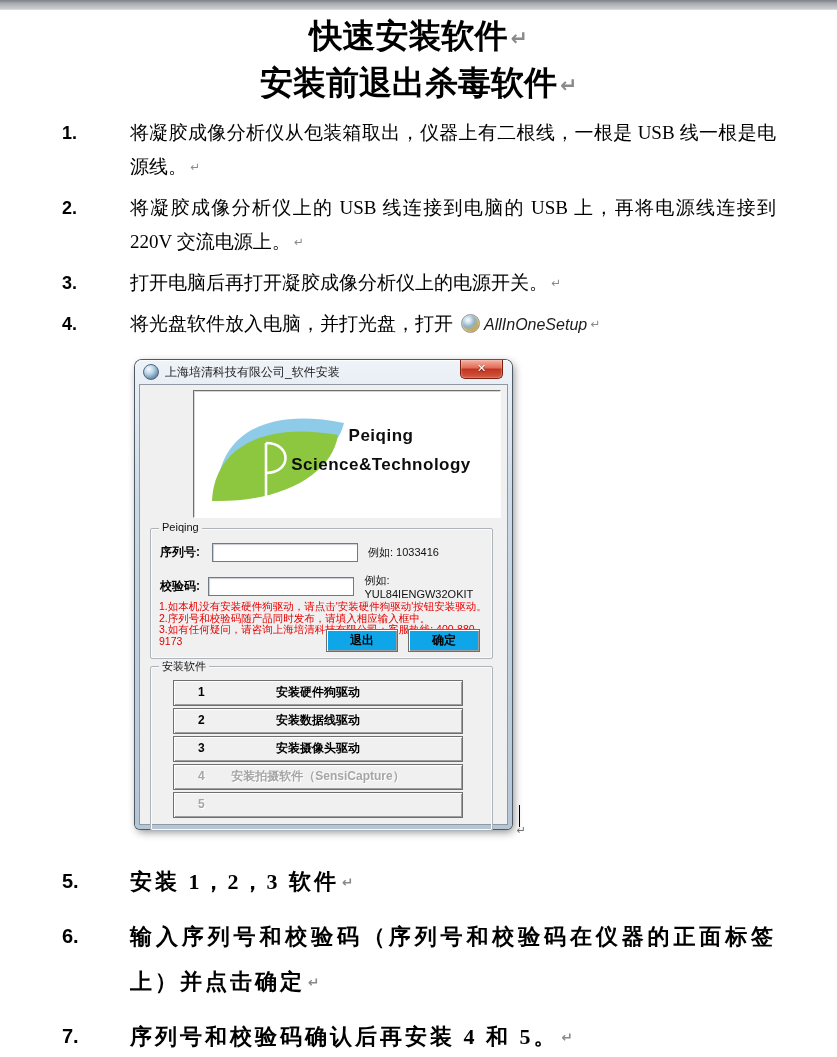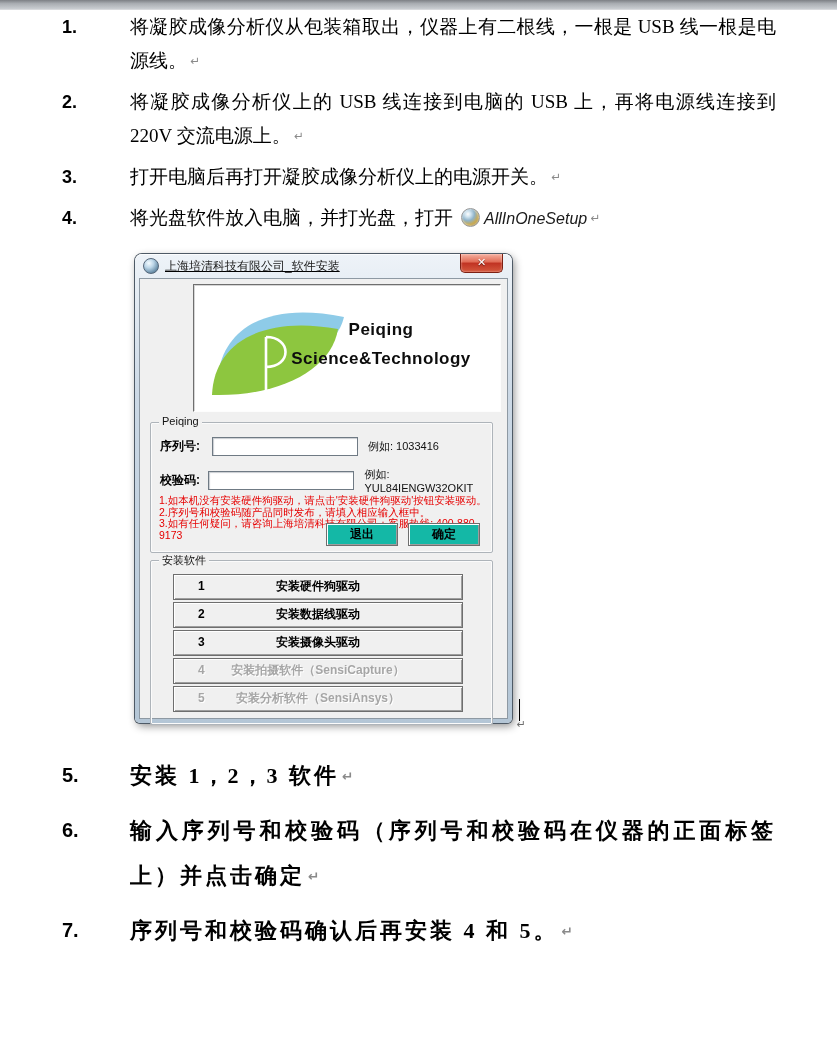--- a/index.html
+++ b/index.html
@@ -30,21 +30,20 @@
     border:1px solid #9a9a9a;box-shadow:inset 0 0 2px rgba(255,255,255,.9);
   }
   .app-name{font-family:"Liberation Sans","DejaVu Sans",sans-serif;font-size:16px;font-weight:normal;color:#1a1a1a;font-style:italic;}
   
   .dlg-wrap{position:relative;margin:18px 0 0 135px;width:375px;}
   .dlg{
     position:relative;width:377px;height:469px;border-radius:7px 7px 5px 5px;
     background:linear-gradient(#eef3f8 0%,#ccd9e6 30%,#b4c6d6 100%);
     box-shadow:0 0 0 1px #4e5a66,2px 3px 8px rgba(0,0,0,.45),inset 0 1px 0 rgba(255,255,255,.8);
     font-family:"Liberation Sans","DejaVu Sans",sans-serif;
-    text-decoration:underline;
   }
   .titlebar{height:24px;display:flex;align-items:center;padding:0 8px;}
   .dlg-icon{
     width:14px;height:14px;border-radius:50%;margin-right:6px;flex-shrink:0;
     background:radial-gradient(circle at 35% 30%,#f4fbff 0%,#bcd6e8 35%,#6f93ad 70%,#3c5a70 100%);
     border:1px solid #55677a;
   }
   .dlg-title{font-size:12px;color:#1b1b1b;}
   .close-btn{
     position:absolute;top:0;right:9px;width:41px;height:18px;
@@ -79,21 +78,21 @@
   .lic-label{width:52px;font-weight:bold;}
   .lic-input{
     width:140px;height:17px;background:#fff;border:1px solid #6f7a84;
     box-shadow:inset 1px 1px 1px #c9cdd1;margin-right:10px;
     font-size:12px;padding:0 2px;font-family:"Liberation Sans","DejaVu Sans",sans-serif;
   }
   .lic-example{font-size:11px;color:#111;}
   .lic-notes{position:absolute;left:8px;top:72px;right:4px;color:#e60000;font-size:10.5px;line-height:11.5px;}
   .lic-btns{position:absolute;right:12px;bottom:6px;display:flex;gap:10px;}
   .push-btn{
-    width:70px;height:21px;background:#14b8a6;border:1px solid #6e6e6e;
+    width:70px;height:21px;background:#0ea5e9;border:1px solid #6e6e6e;
     box-shadow:inset 1px 1px 0 #ffffff,inset -1px -1px 0 #9e9e9e;
     font-size:12px;font-weight:bold;text-align:center;line-height:20px;cursor:default;
   }
   .gb-install{top:281px;width:341px;height:163px;}
   .xbtn{
     position:relative;margin:2px 0 2px 22px;width:288px;height:24px;
     background:#f0f0f0;border:1px solid #6e6e6e;
     box-shadow:inset 1px 1px 0 #ffffff,inset -1px -1px 0 #9e9e9e;
     font-size:12px;font-weight:bold;cursor:default;
   }
@@ -103,20 +102,24 @@
   .xbtn.disabled{color:#a6a6a6;text-shadow:1px 1px 0 #fff;}
   .caret{position:absolute;right:-10px;bottom:2px;width:1.5px;height:22px;background:#000;}
   .caret-pilcrow{position:absolute;right:-16px;bottom:-8px;color:#6d6d6d;font-size:11px;font-family:"DejaVu Sans",sans-serif;}
 </style>
 </head>
 <body>
 
 <div class="page">
   <div class="top-edge"></div>
 
+  <div class="titles">
+    <div><span>快速安装软件</span><span class="pilcrow">↵</span></div>
+    <div><span>安装前退出杀毒软件</span><span class="pilcrow">↵</span></div>
+  </div>
 
   <div class="steps">
     <div class="step">
       <span class="num">1.</span>
       <span class="body"><span>将凝胶成像分析仪从包装箱取出，仪器上有二根线，一根是 USB 线一根是电源线。</span><span class="pilcrow">↵</span></span>
     </div>
     <div class="step">
       <span class="num">2.</span>
       <span class="body"><span>将凝胶成像分析仪上的 USB 线连接到电脑的 USB 上，再将电源线连接到 220V 交流电源上。</span><span class="pilcrow">↵</span></span>
     </div>
@@ -188,21 +191,20 @@
           <div class="xbtn">
             <span class="bnum">3</span>
             <span class="blabel">安装摄像头驱动</span>
           </div>
           <div class="xbtn disabled">
             <span class="bnum">4</span>
             <span class="blabel">安装拍摄软件（SensiCapture）</span>
           </div>
           <div class="xbtn disabled">
             <span class="bnum">5</span>
-            <span class="blabel">安装分析软件（SensiAnsys）</span>
           </div>
         </div>
 
       </div>
     </div>
     <div class="caret"></div>
     <div class="caret-pilcrow">↵</div>
   </div>
 
   <div class="steps" style="margin-top:30px;">

